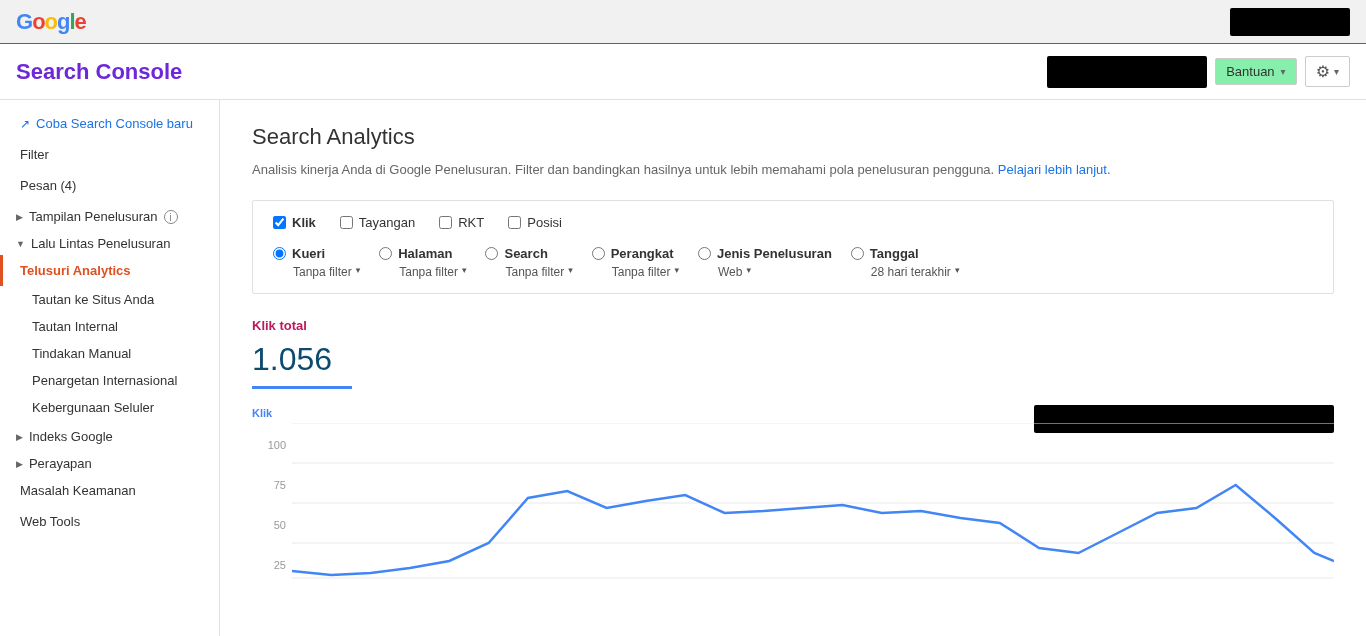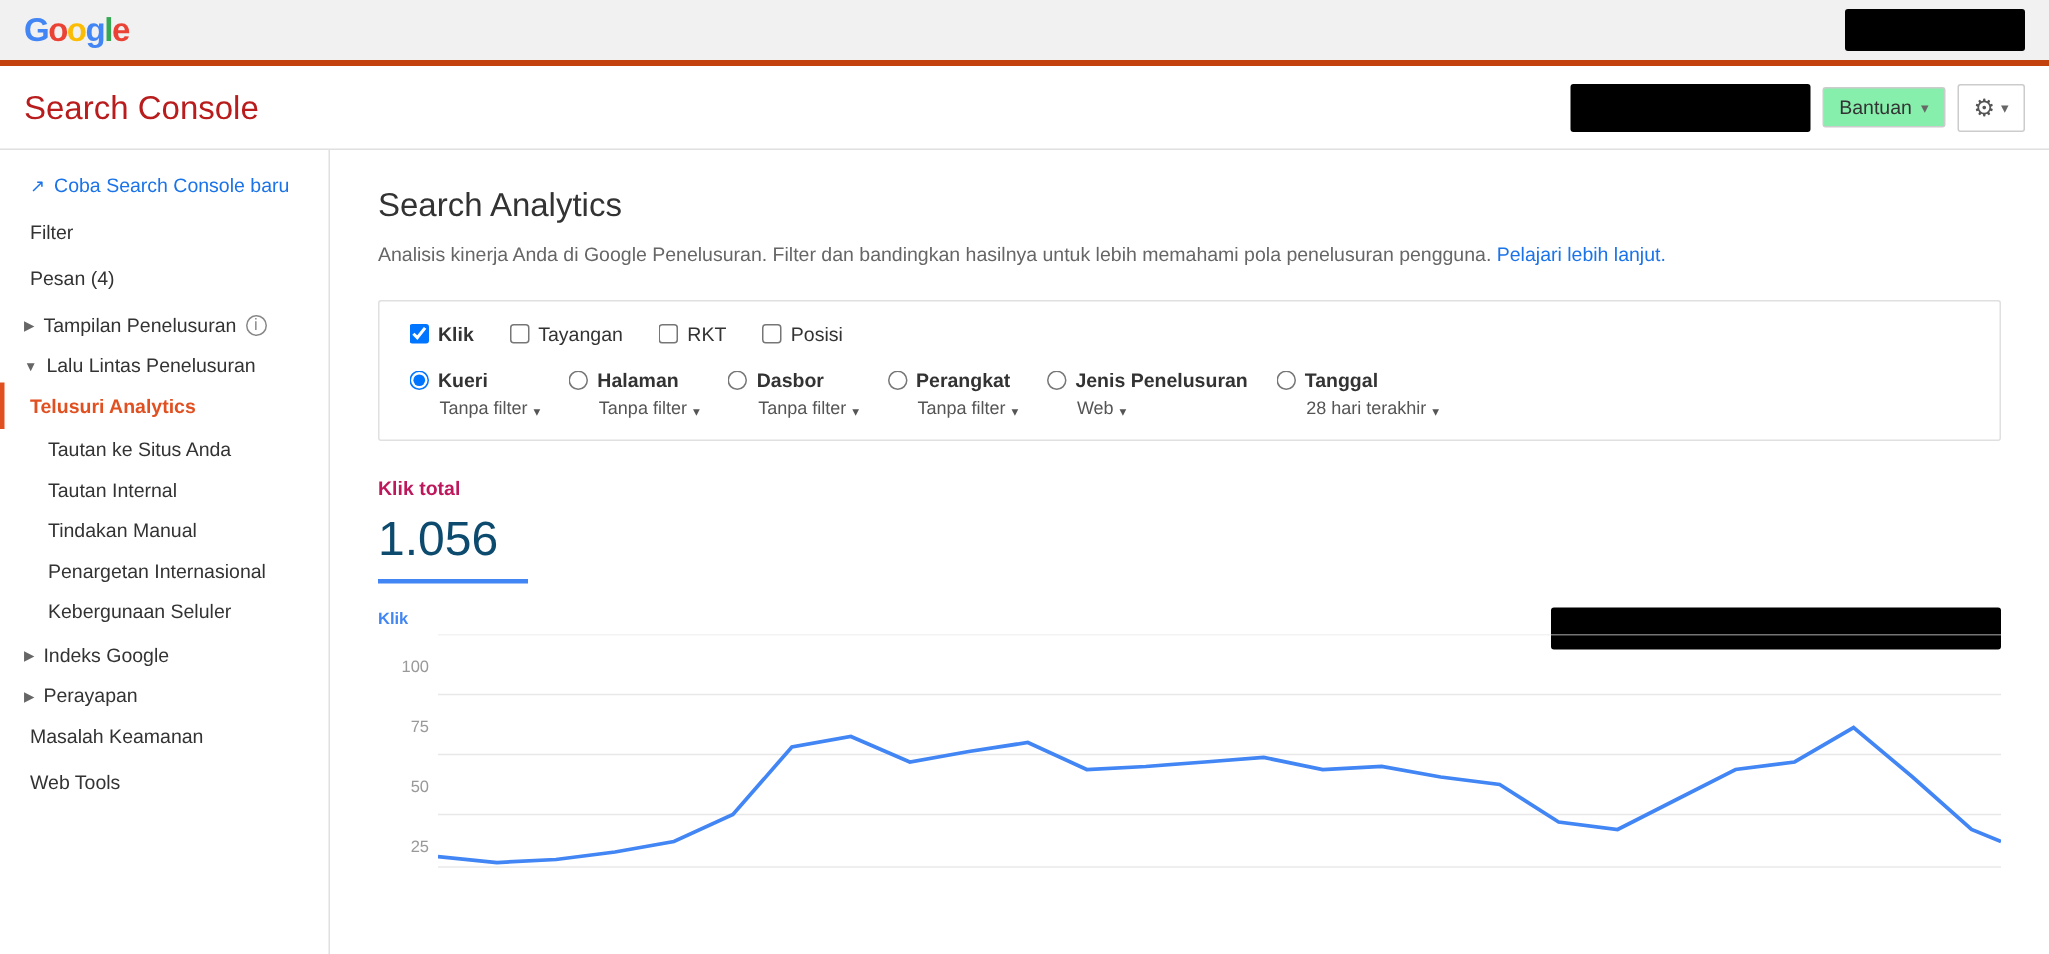--- a/index.html
+++ b/index.html
@@ -1,21 +1,21 @@
 <!DOCTYPE html>
 <html><head>
   <meta charset="utf-8">
   <style>
     * { box-sizing: border-box; margin: 0; padding: 0; }
     body { font-family: Arial, sans-serif; font-size: 13px; color: #333; background: #fff; }
 
     
     .google-bar {
       background: #f1f1f1;
-      border-bottom: 4px solid #c2410c;
+      border-bottom: 1px solid #c2410c;
       height: 44px;
       display: flex;
       align-items: center;
       padding: 0 16px;
       justify-content: space-between;
     }
     .google-logo {
       font-size: 22px;
       font-weight: bold;
       letter-spacing: -1px;
@@ -38,22 +38,22 @@
       background: #fff;
       border-bottom: 1px solid #e0e0e0;
       height: 56px;
       display: flex;
       align-items: center;
       padding: 0 16px;
       justify-content: space-between;
     }
     .search-console-title {
       font-size: 22px;
-      color: #b91c1c;
-      font-weight: normal;
+      color: #6d28d9;
+      font-weight: bold;
     }
     .header-right {
       display: flex;
       align-items: center;
       gap: 8px;
     }
     .property-selector {
       width: 160px;
       height: 32px;
       background: #000;
@@ -224,21 +224,21 @@
       gap: 6px;
     }
     .radio-label {
       font-size: 13px;
       font-weight: bold;
     }
     .filter-dropdown {
       font-size: 12px;
       color: #555;
       display: flex;
-      align-items: flex-end;
+      align-items: flex-start;
       gap: 4px;
       cursor: pointer;
       margin-left: 20px;
     }
     .filter-dropdown .chevron { font-size: 9px; color: #555; }
 
     
     .stats-section {
       margin-top: 24px;
     }
@@ -431,21 +431,21 @@
           </div>
           <div class="filter-dropdown">
             <span>Tanpa filter</span>
             <span class="chevron">▾</span>
           </div>
         </div>
 
         <div class="radio-item">
           <div class="radio-label-row">
             <input type="radio" name="groupby" style="">
-            <span class="radio-label">Dasbor</span>
+            <span class="radio-label">Search</span>
           </div>
           <div class="filter-dropdown">
             <span>Tanpa filter</span>
             <span class="chevron">▾</span>
           </div>
         </div>
 
         <div class="radio-item">
           <div class="radio-label-row">
             <input type="radio" name="groupby" style="">

